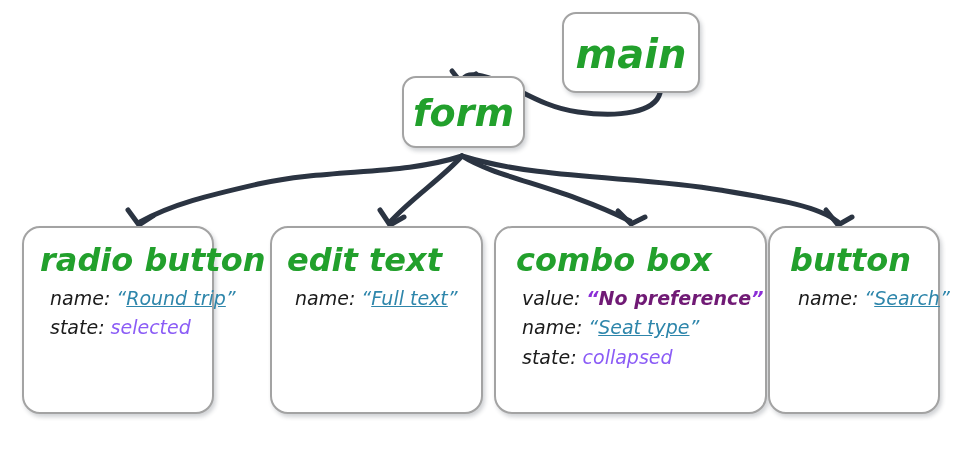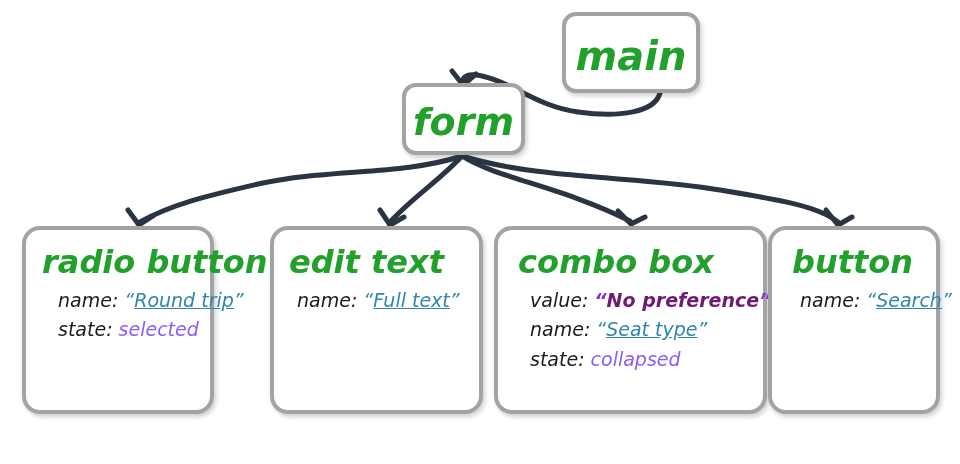--- a/index.html
+++ b/index.html
@@ -12,21 +12,21 @@
   #stage{position:relative;width:960px;height:464px;}
 
   
   #edges{position:absolute;left:0;top:0;width:960px;height:464px;}
 
   
   .node{
     position:absolute;
     box-sizing:border-box;
     background:#ffffff;
-    border:4px solid #a3a3a3;
+    border:2px solid #a3a3a3;
     border-radius:18px;
     box-shadow:2px 3px 4px rgba(40,50,65,.22);
     z-index:2;
   }
   .node.small{ border-radius:14px; }
 
   .ntitle{
     color:#22a02c;
     font-family:"DejaVu Sans", sans-serif;
     font-style:italic;
@@ -36,21 +36,21 @@
   }
   .node.small .ntitle{
     position:absolute;
     left:0;right:0;
     text-align:center;
   }
 
   
   #node-main{ left:562px; top:12px; width:138px; height:81px; }
   #node-main .ntitle{ top:20px; font-size:40px; }
-  #node-form{ left:402px; top:83px; width:123px; height:72px; }
+  #node-form{ left:402px; top:76px; width:123px; height:72px; }
   #node-form .ntitle{ top:16px; font-size:38px; }
 
   
   .leaf{ top:226px; height:188px; padding:10px 14px 0 14px; }
   #node-radio { left:22px;  width:192px; }
   #node-edit  { left:270px; width:213px;padding-left:9px; }
   #node-combo { left:494px; width:273px; }
   #node-button{ left:768px; width:172px; }
 
   .leaf .ntitle{ display:block; font-size:32px; margin:6px 0 8px 2px; }
@@ -59,21 +59,21 @@
   #node-button .ntitle{ margin-left:6px; }
 
   .prop{
     display:block;
     white-space:nowrap;
     font-family:"DejaVu Sans", sans-serif;
     font-style:italic;
     font-size:19px;
     line-height:1.55;
     color:#1b1b1b;
-    margin-left:18px;
+    margin-left:12px;
   }
   #node-edit .prop, #node-button .prop{ margin-left:14px; }
   .key{ color:#1b1b1b; }
   .val{ font-style:italic; }
   .val.link{ color:#2e86ab; text-decoration:underline; }
   .val.state{ color:#8b5cf6; text-decoration:none; }
   .val.value{ color:#701a75; font-weight:bold; text-decoration:none; }
   .q{ text-decoration:none; display:inline-block; }
   .q.link-q{ color:#2e86ab; }
   .q.value-q{ color:#8b2fd6; font-weight:bold; }

